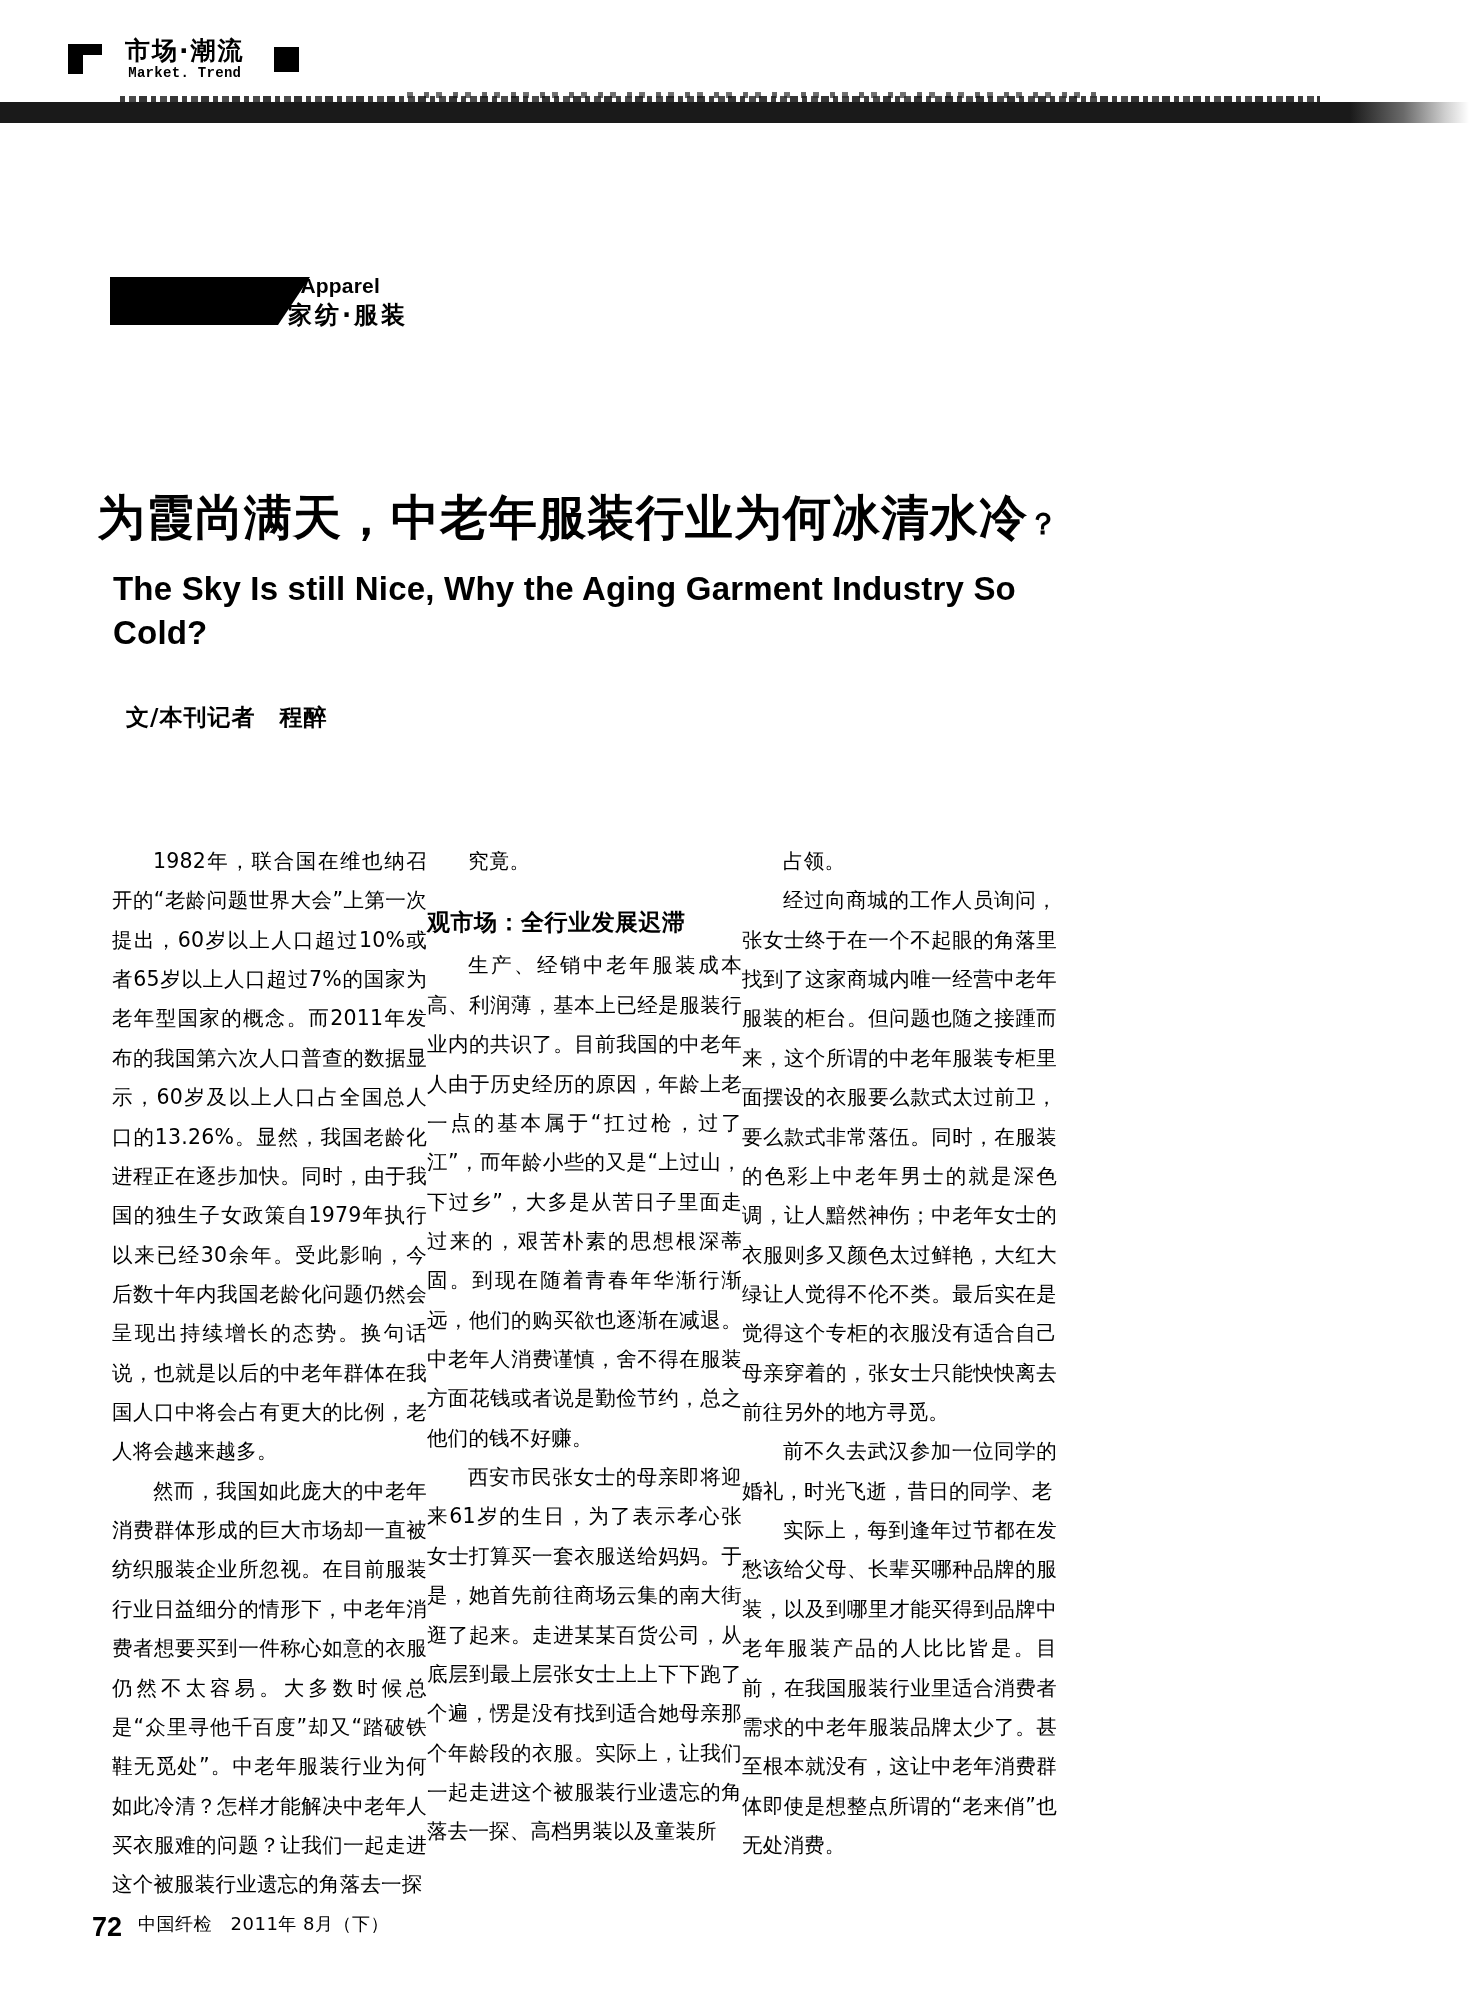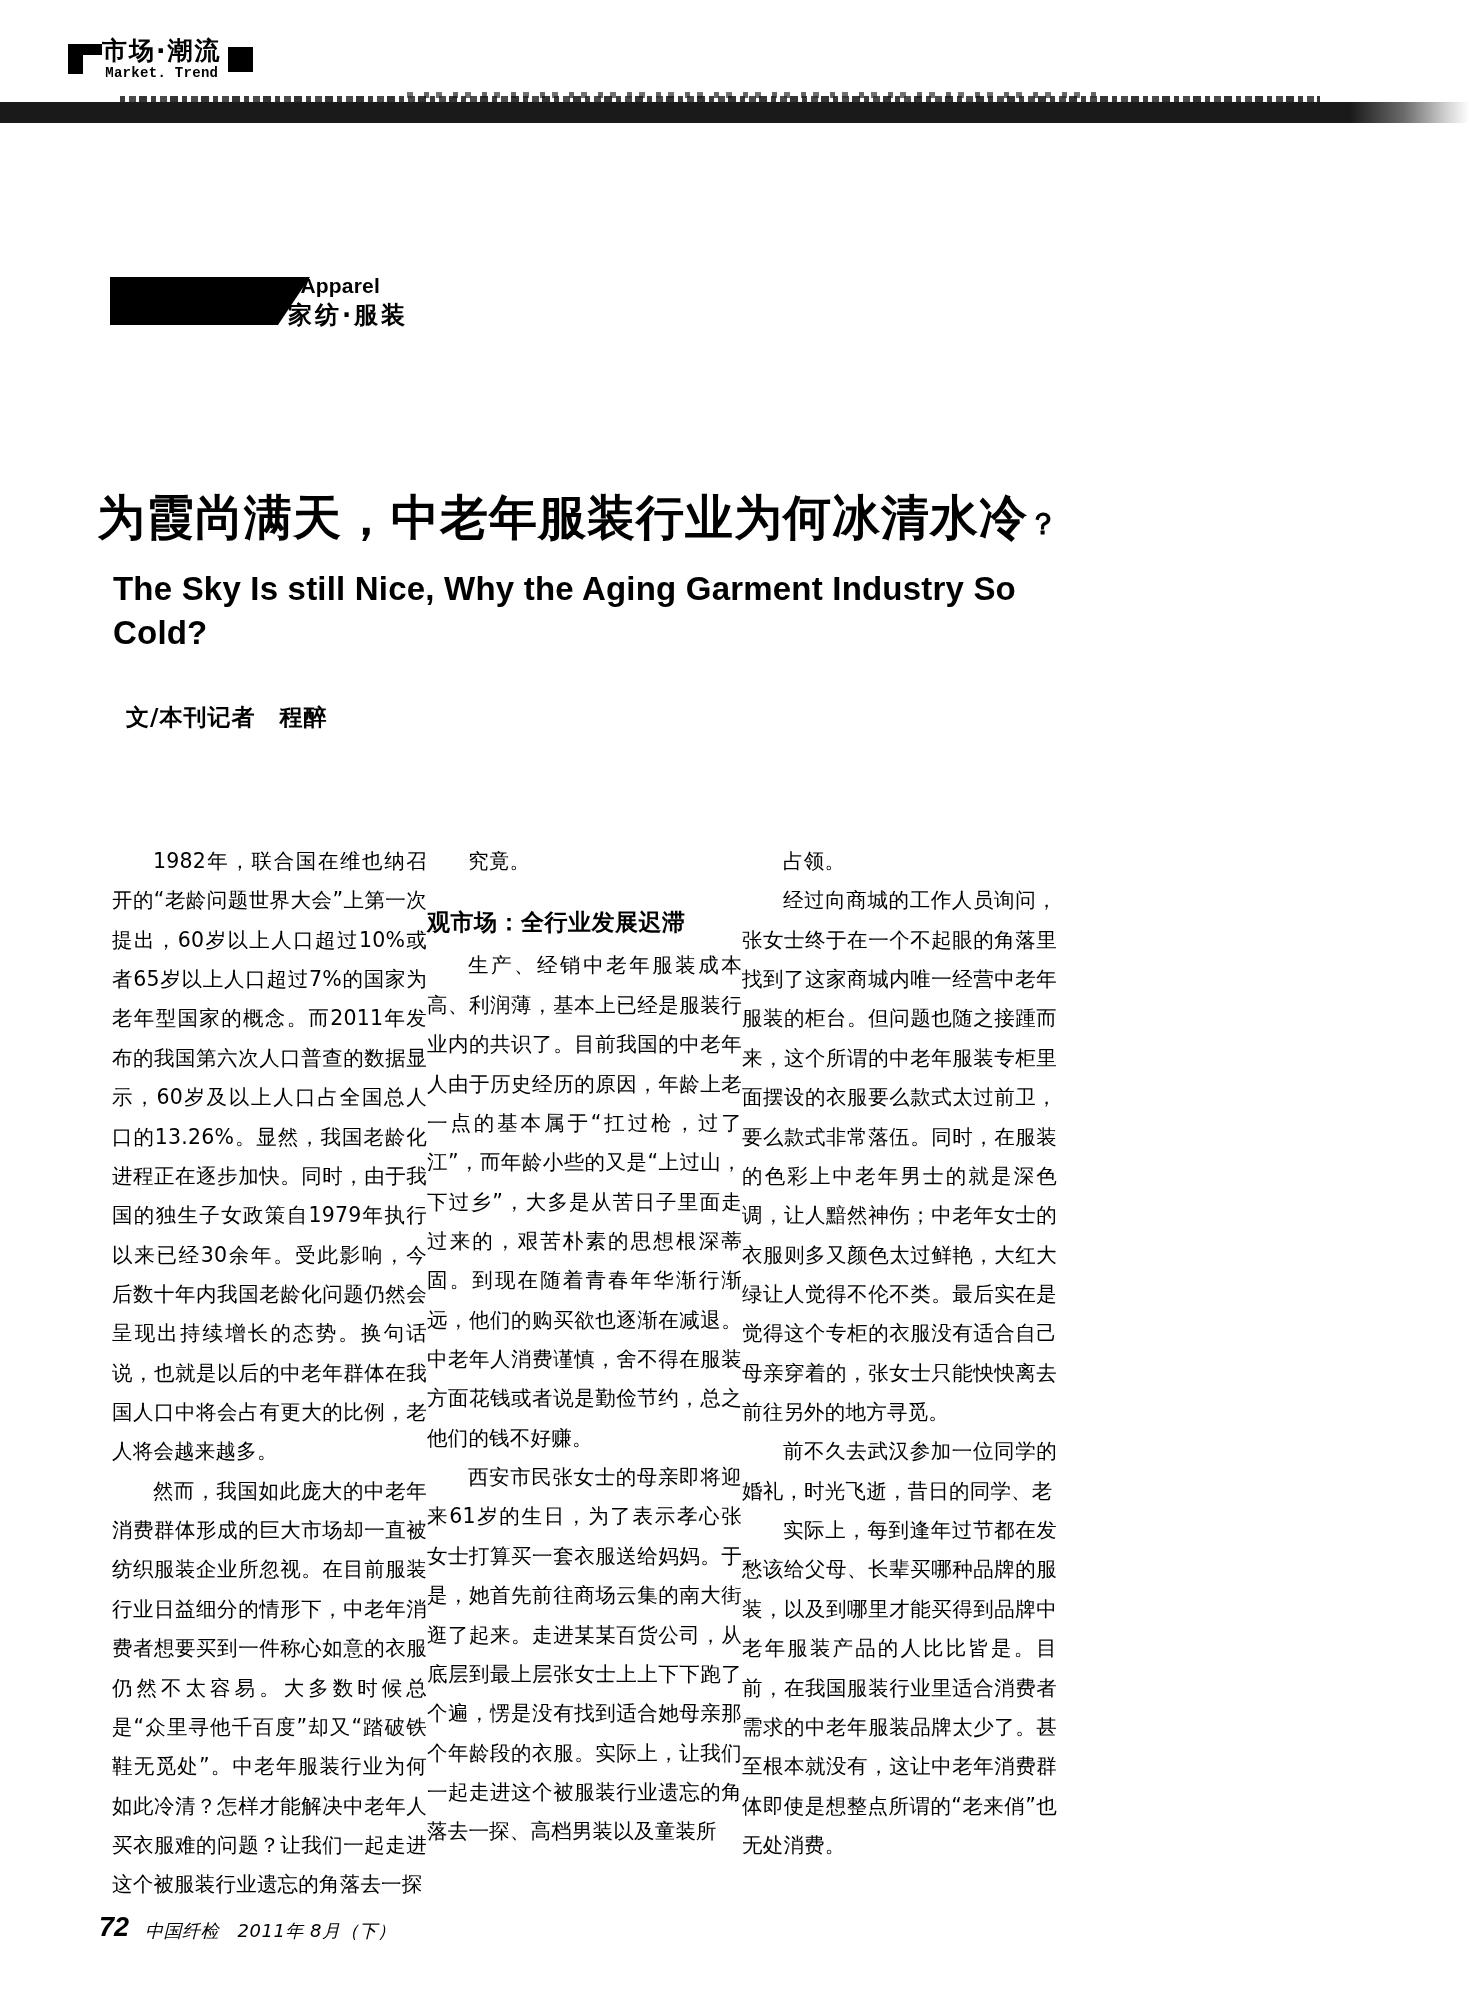--- a/index.html
+++ b/index.html
@@ -19,21 +19,21 @@
     overflow: hidden;
   }
 
   
   .running-head {
     position: absolute;
     left: 68px;
     top: 38px;
     display: flex;
     align-items: center;
-    gap: 0;
+    gap: 23px;
   }
   .flag-mark {
     width: 34px;
     height: 30px;
     position: relative;
   }
   .flag-mark::before {
     content: "";
     position: absolute;
     left: 0; top: 0;
@@ -228,26 +228,25 @@
     font-family: "DejaVu Sans", "Liberation Sans", sans-serif;
     font-weight: bold;
     font-size: 23px;
     line-height: 1.7;
     letter-spacing: 0.5px;
   }
 
   
   .footer {
     position: absolute;
-    left: 99px;
+    left: 92px;
     top: 1912px;
     display: flex;
-    align-items: flex-end;
+    align-items: flex-start;
     gap: 16px;
-    font-style: italic;
   }
   .folio {
     font-family: "Liberation Sans", sans-serif;
     font-weight: bold;
     font-size: 27px;
   }
   .foot-meta {
     font-family: "DejaVu Sans", "Liberation Sans", sans-serif;
     font-size: 18px;
     letter-spacing: 0.5px;

